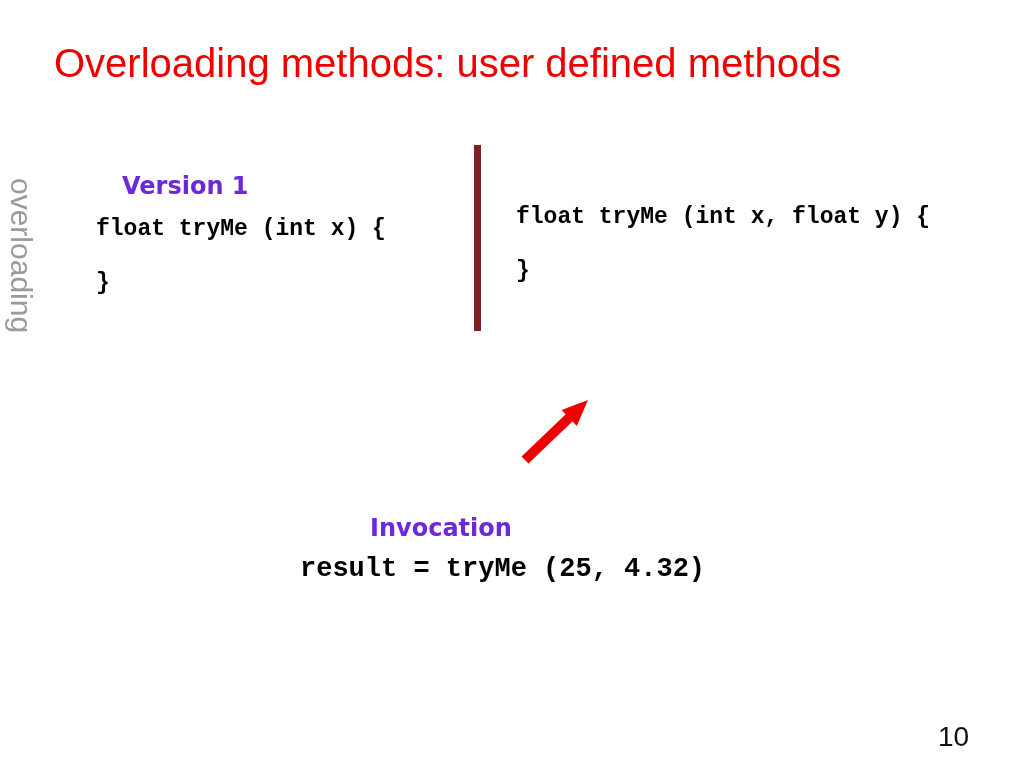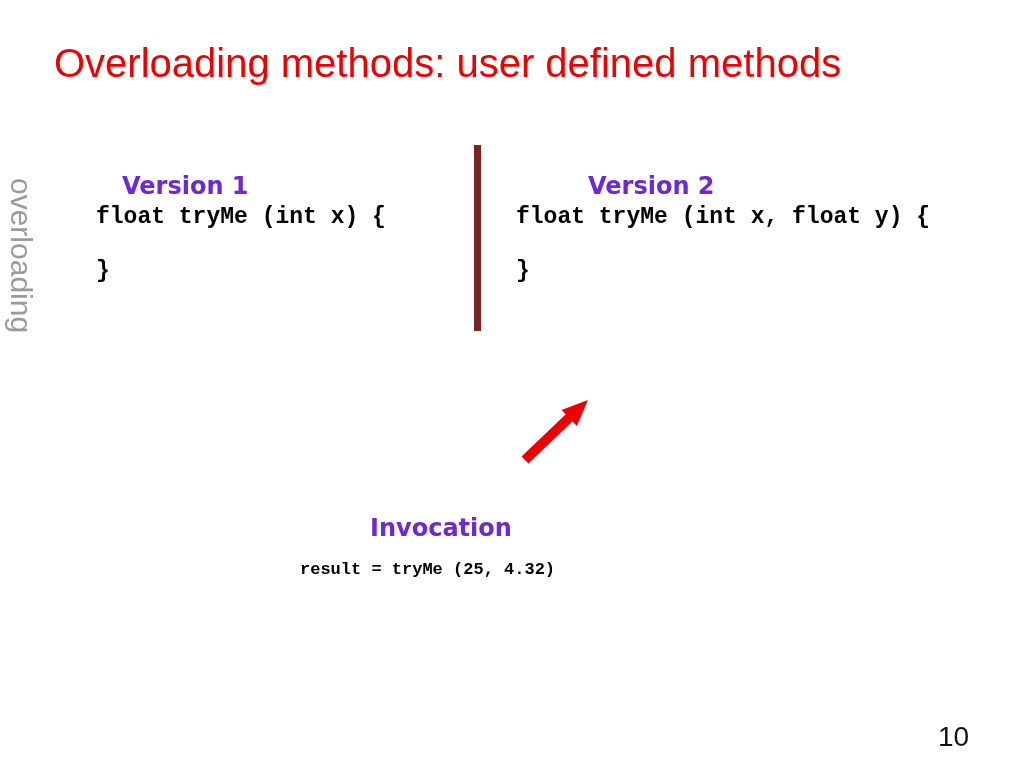--- a/index.html
+++ b/index.html
@@ -50,34 +50,34 @@
   .heading-v1 { left: 122px; top: 172px; }
   .heading-v2 { left: 588px; top: 172px; }
   .heading-invocation { left: 370px; top: 514px; }
   .code-block {
     position: absolute;
     font-family: "Liberation Mono", monospace;
     font-weight: bold;
     font-size: 23px;
     color: #000000;
   }
-  .code-v1 { left: 96px; top: 204px; }
+  .code-v1 { left: 96px; top: 216px; }
   .code-v2 { left: 516px; top: 204px; }
   .code-line {
     height: 27px;
     line-height: 27px;
     white-space: pre;
   }
   .invocation-code {
     position: absolute;
     left: 300px;
     top: 556px;
     font-family: "Liberation Mono", monospace;
     font-weight: bold;
-    font-size: 17px;
+    font-size: 27px;
     line-height: 27px;
     color: #000000;
     white-space: pre;
   }
   .divider {
     position: absolute;
     left: 474px;
     top: 145px;
     width: 7px;
     height: 186px;
@@ -112,21 +112,20 @@
   <div class="section-heading heading-v1">Version 1</div>
 
   <div class="code-block code-v1">
     <div class="code-line">float tryMe (int x) {</div>
     <div class="code-line"></div>
     <div class="code-line">}</div>
   </div>
 
   <div class="divider"></div>
 
-  <div class="section-heading heading-v2">Version 2</div>
 
   <div class="code-block code-v2">
     <div class="code-line">float tryMe (int x, float y) {</div>
     <div class="code-line"></div>
     <div class="code-line">}</div>
   </div>
 
   <svg class="arrow" viewBox="0 0 80 78" xmlns="http://www.w3.org/2000/svg">
     <line x1="10" y1="67" x2="56" y2="23" stroke-width="10" stroke="#ee0000"></line>
     <polygon points="73,7 61.8,32.9 46.6,16.9" fill="#ee0000"></polygon>

